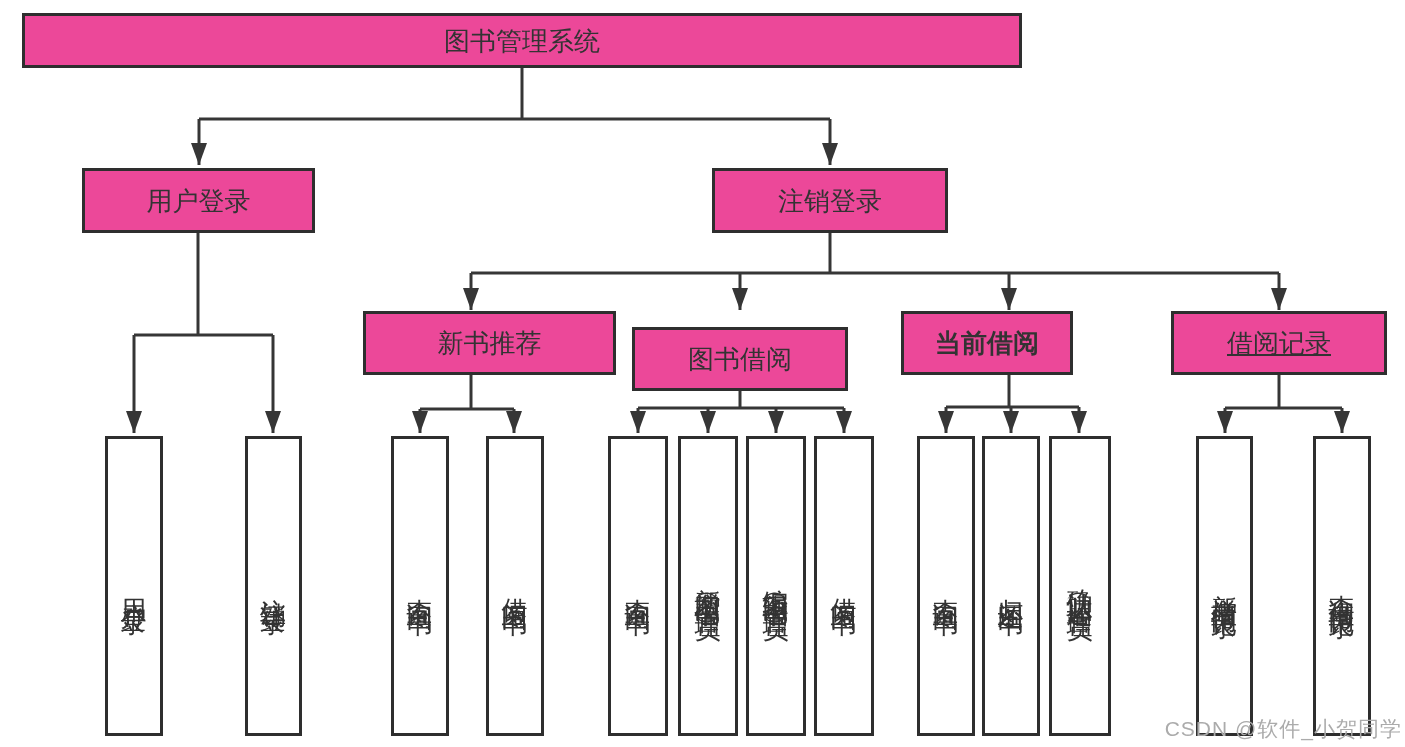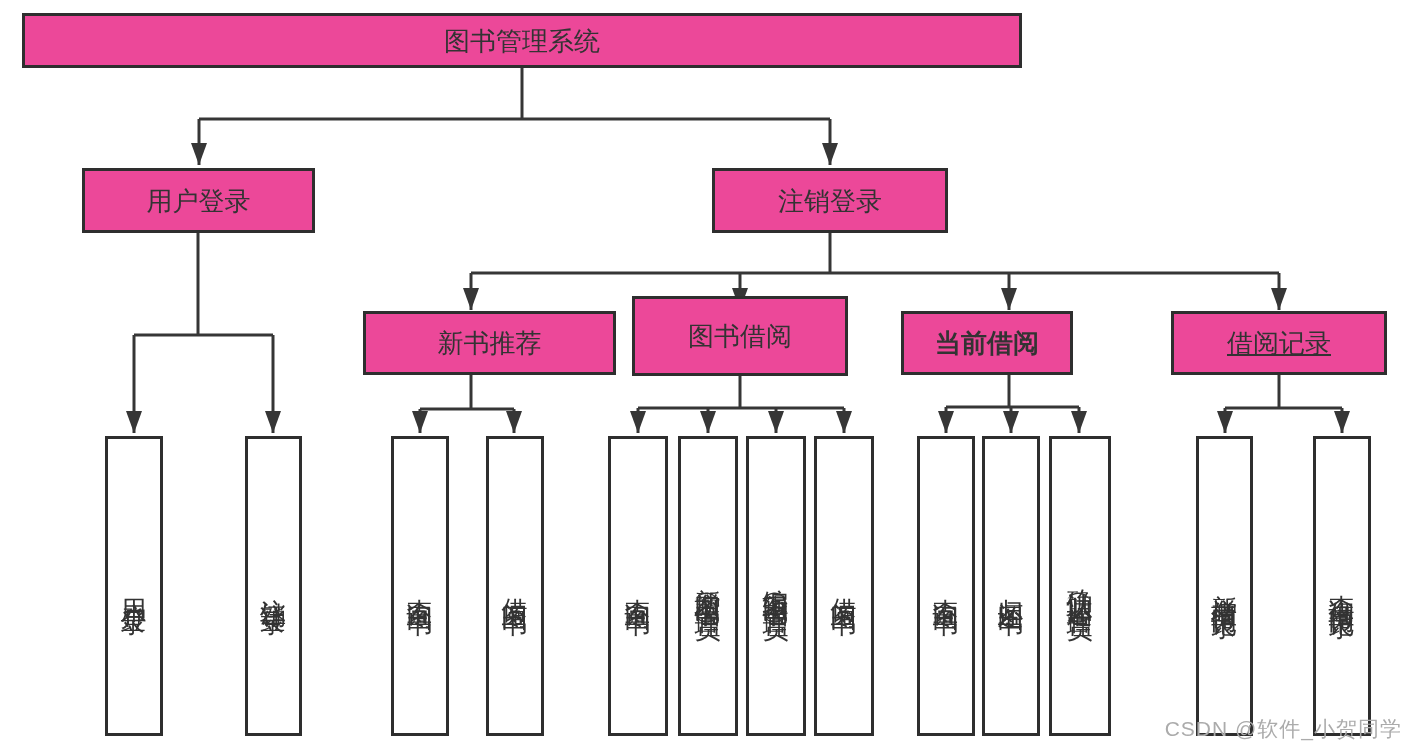--- a/index.html
+++ b/index.html
@@ -113,21 +113,21 @@
       <line x1="1342" y1="408" x2="1342" y2="433" marker-end="url(#arw)"></line>
     </g>
   </svg>
 
   <div class="node" style="left:22px;top:13px;width:1000px;height:55px;">图书管理系统</div>
 
   <div class="node" style="left:82px;top:168px;width:233px;height:65px;">用户登录</div>
   <div class="node" style="left:712px;top:168px;width:236px;height:65px;">注销登录</div>
 
   <div class="node" style="left:363px;top:311px;width:253px;height:64px;">新书推荐</div>
-  <div class="node" style="left:632px;top:296px;width:216px;height:80px;">图书借阅</div>
+  <div class="node" style="left:632px;top:327px;width:216px;height:64px;">图书借阅</div>
   <div class="node" style="left:901px;top:311px;width:172px;height:64px;font-weight:bold;">当前借阅</div>
   <div class="node" style="left:1171px;top:311px;width:216px;height:64px;text-decoration:underline;">借阅记录</div>
 
   <div class="leaf" style="left:105px;width:58px;">用户登录</div>
   <div class="leaf" style="left:245px;width:57px;">注销登录</div>
 
   <div class="leaf" style="left:391px;width:58px;">查询图书</div>
   <div class="leaf" style="left:486px;width:58px;">借阅图书</div>
 
   <div class="leaf" style="left:608px;width:60px;">查询图书</div>

